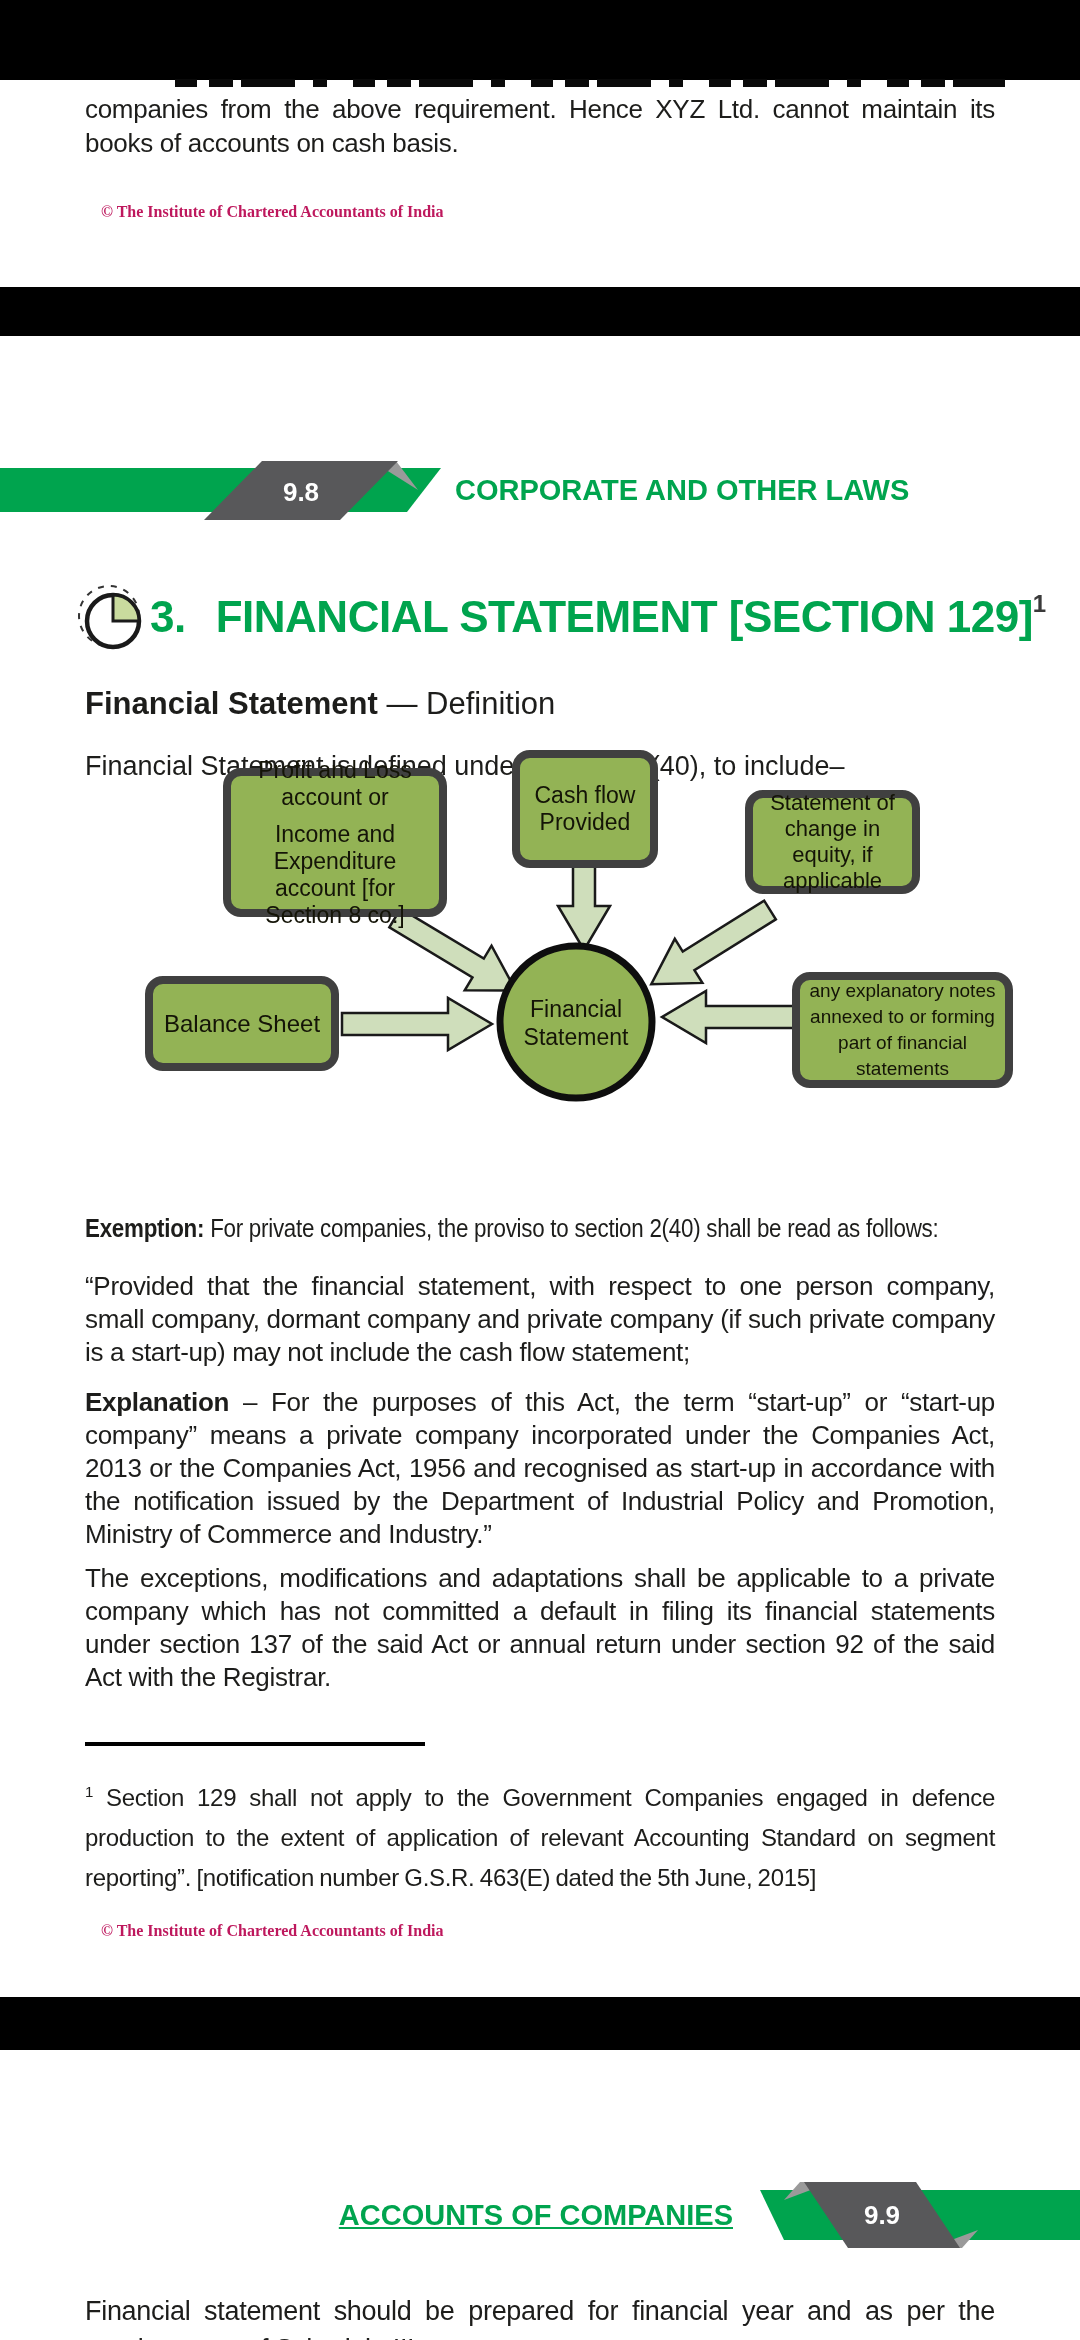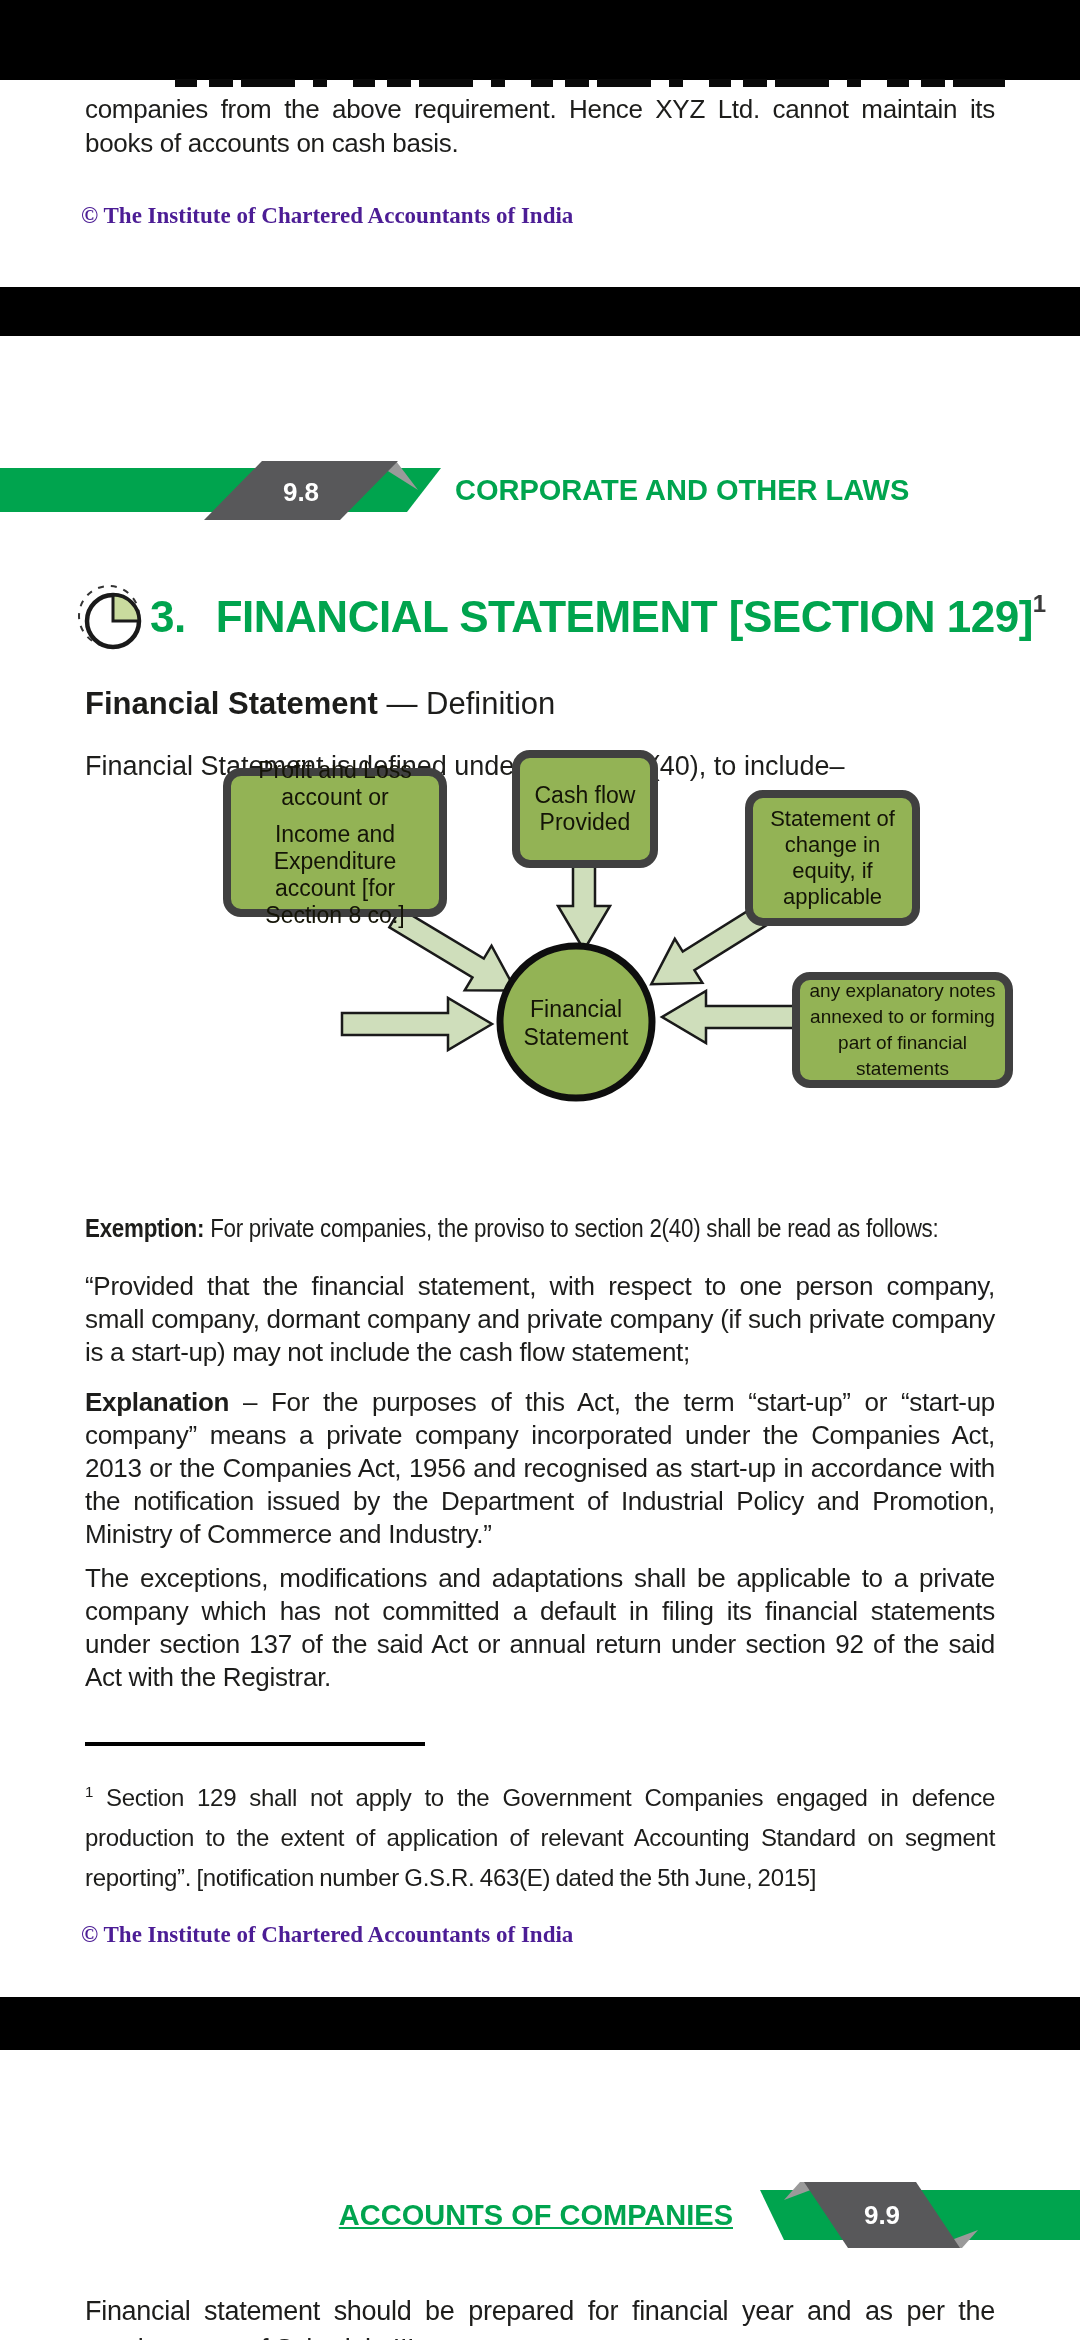--- a/index.html
+++ b/index.html
@@ -2,22 +2,22 @@
 <html><head>
 <meta charset="utf-8">
 <style>
   html,body{margin:0;padding:0;background:#000;}
   #screen{position:relative;width:1080px;height:2340px;background:#ffffff;overflow:hidden;
           font-family:"Liberation Sans",sans-serif;color:#1d1d1b;}
   .band{position:absolute;left:0;width:1080px;background:#000;}
   .abs{position:absolute;}
   .bodytext{position:absolute;left:85px;width:910px;font-size:26px;line-height:33px;
             letter-spacing:-0.3px;text-align:justify;color:#1d1d1b;}
-  .serifcopy{position:absolute;left:81px;font-family:"Liberation Serif",serif;
-             font-weight:bold;font-size:23px;color:#4c1d95;}
+  .serifcopy{position:absolute;left:101px;font-family:"Liberation Serif",serif;
+             font-weight:bold;font-size:16px;color:#be185d;}
   .fragments{position:absolute;left:175px;top:79px;width:830px;height:8px;
      background:repeating-linear-gradient(to right,#0a0a0a 0 22px,transparent 22px 34px,
        #0a0a0a 34px 58px,transparent 58px 66px,#0a0a0a 66px 120px,transparent 120px 138px,
        #0a0a0a 138px 152px,transparent 152px 178px);}
   .hdr-title{position:absolute;font-weight:bold;font-size:29px;color:#00A44E;line-height:34px;text-align:center;}
   .hdr-num{position:absolute;width:140px;text-align:center;font-weight:bold;font-size:26px;color:#fff;}
   .section-heading{position:absolute;left:150px;top:592px;font-weight:800;font-size:44px;
      color:#00A44E;letter-spacing:-0.5px;white-space:nowrap;}
   .section-heading .gap{display:inline-block;width:30px;}
   .section-heading sup{font-size:24px;color:#3a3a3a;font-weight:bold;position:relative;top:-4px;}
@@ -83,21 +83,22 @@
   <div class="circle-label">
     <div>Financial</div>
     <div>Statement</div>
   </div>
 
   <div class="dbox" style="left:223px;top:768px;width:224px;height:149px;">
     <div style="margin-bottom:10px;">Profit and Loss account or</div>
     <div>Income and Expenditure account [for Section 8 co.]</div>
   </div>
   <div class="dbox" style="left:512px;top:750px;width:146px;height:118px;">Cash flow Provided</div>
-  <div class="dbox" style="left:745px;top:790px;width:175px;height:136px;font-size:22px;line-height:26px;text-align:center;">Statement of change in equity, if applicable</div>
+  <div class="dbox" style="left:745px;top:790px;width:175px;height:104px;font-size:22px;line-height:26px;text-align:center;">Statement of change in equity, if applicable</div>
+  <div class="dbox" style="left:145px;top:976px;width:194px;height:95px;font-size:24px;">Balance Sheet</div>
   <div class="dbox" style="left:792px;top:972px;width:221px;height:116px;font-size:19px;line-height:26px;padding:4px 6px;">any explanatory notes annexed to or forming part of financial statements</div>
 
 
   <div class="bodytext condensed" style="top:1212px;">
     <b>Exemption:</b><span> For private companies, the proviso to section 2(40) shall be read as follows:</span>
   </div>
 
   <div class="bodytext" style="top:1270px;">“Provided that the financial statement, with respect to one person company, small company, dormant company and private company (if such private company is a start-up) may not include the cash flow statement;</div>
 
   <div class="bodytext" style="top:1386px;">

